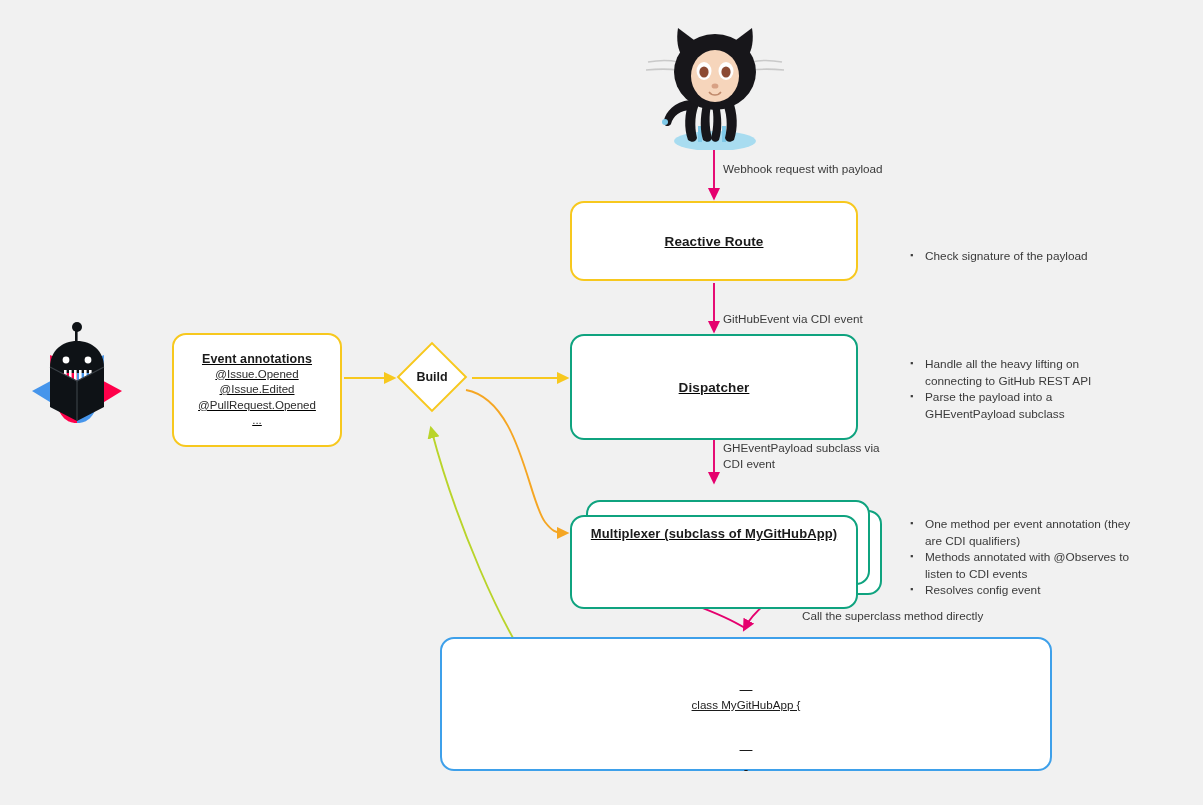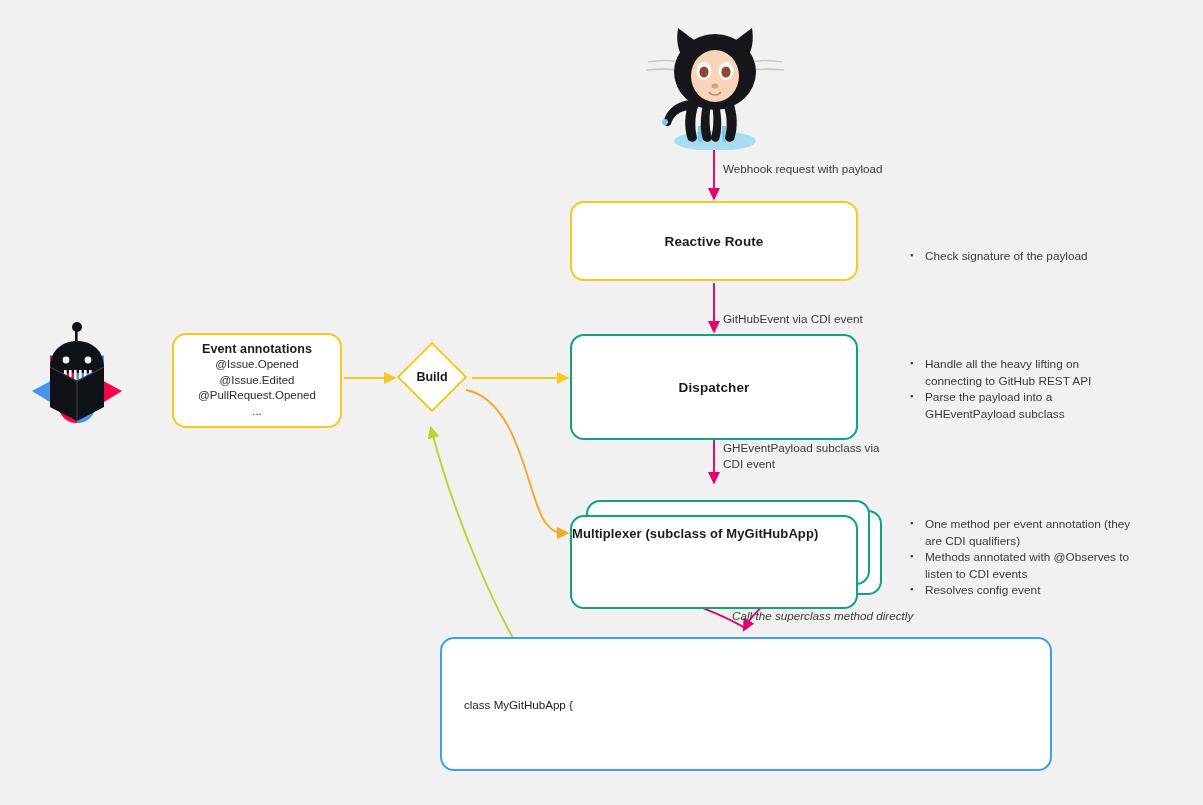--- a/index.html
+++ b/index.html
@@ -21,21 +21,22 @@
     width: 1203px; height: 805px;
     pointer-events: none;
   }
   .node {
     position: absolute;
     background: #ffffff;
     border-radius: 14px;
     display: flex;
     align-items: center;
     justify-content: center;
-    text-align: left;
+    text-align: center;
+    text-decoration: underline;
   }
   .node-title {
     font-size: 13.5px;
     font-weight: bold;
     color: #1b1b1b;
     letter-spacing: 0.1px;
   }
   .box-yellow { border: 2.2px solid #f7c81e; }
   .box-teal   { border: 2.2px solid #0fa37f; }
   .box-blue   { border: 2.2px solid #3ea0ea; }
@@ -68,21 +69,21 @@
   .mux-method {
     width: 122px; height: 40px;
     border: 1.6px solid #0fa37f;
     background: #fff;
     display: flex; align-items: center; justify-content: center;
     font-size: 8.8px; color: #1b1b1b;
   }
 
   
   #event-annotations {
-    left: 172px; top: 333px; width: 170px; height: 95px;
+    left: 172px; top: 333px; width: 170px; height: 114px;
     flex-direction: column; padding: 6px 4px;
   }
   #event-annotations .node-title { font-size: 12.5px; margin-bottom: 1px; }
   .ann-line { font-size: 11.5px; color: #2b2b2b; line-height: 15.5px; }
 
   
   #build-diamond {
     position: absolute;
     left: 394px; top: 330px; width: 76px; height: 94px;
   }
@@ -112,21 +113,21 @@
   .edge-label {
     position: absolute;
     font-size: 11.7px;
     color: #3a3a3a;
     line-height: 16px;
     white-space: pre-line;
   }
   #label-webhook { left: 723px; top: 161px; }
   #label-githubevent { left: 723px; top: 295px; margin-top: 16px; }
   #label-payloadsub { left: 723px; top: 440px; width: 170px;}
-  #label-superclass { left: 732px; top: 608px; font-style: italic; }
+  #label-superclass { left: 802px; top: 608px; }
 
   
   .notes { position: absolute; }
   .notes ul { margin: 16px; padding: 0; list-style: none; }
   .notes li {
     position: relative;
     font-size: 11.8px;
     color: #3a3a3a;
     line-height: 16.5px;
     padding-left: 15px;

